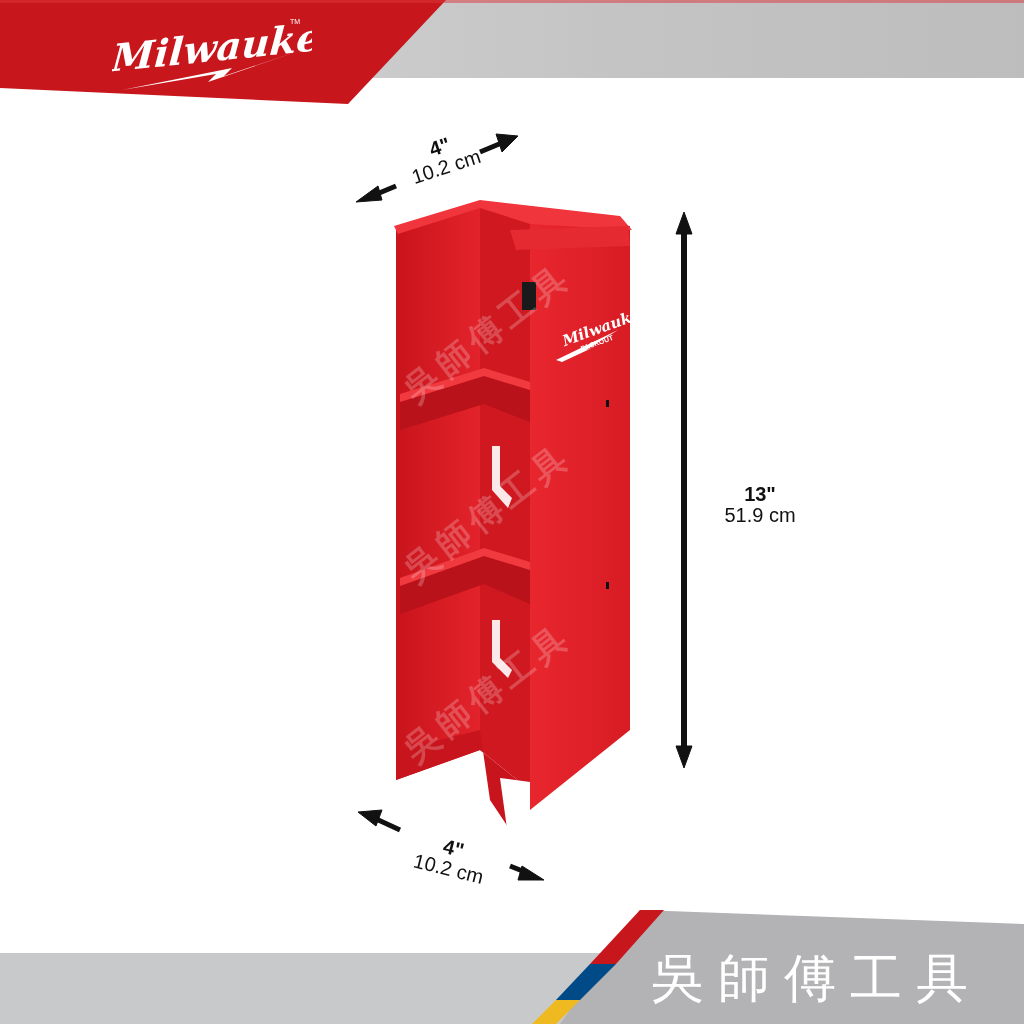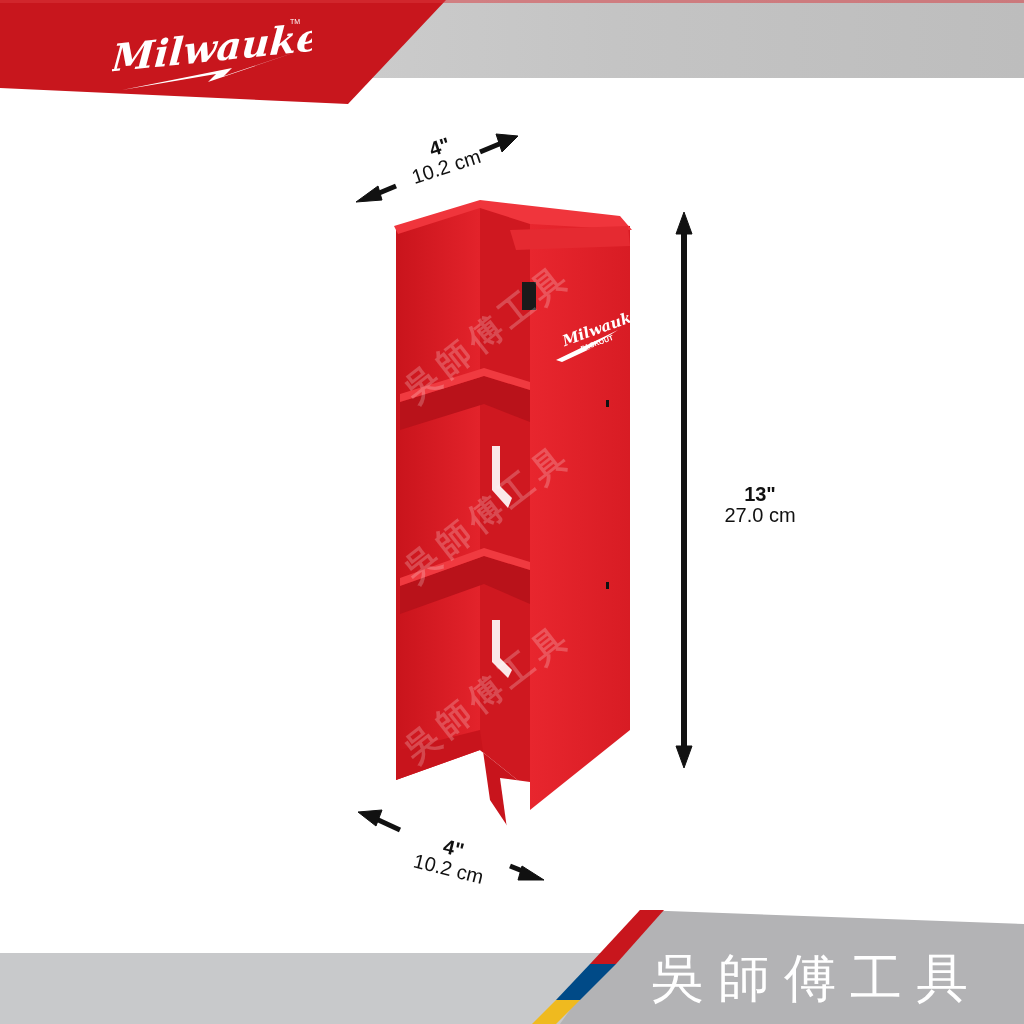--- a/index.html
+++ b/index.html
@@ -126,21 +126,21 @@
     <polygon points="544,880 522,866 518,880"></polygon>
   </g>
 </svg>
 
 <div class="abs dim-label dim-top">
   <span class="in">4"</span>
   <span class="cm">10.2 cm</span>
 </div>
 <div class="abs dim-label dim-height">
   <span class="in">13"</span>
-  <span class="cm">27.0 cm</span>
+  <span class="cm">51.9 cm</span>
 </div>
 <div class="abs dim-label dim-bottom">
   <span class="in">4"</span>
   <span class="cm">10.2 cm</span>
 </div>
 
 <svg class="abs footer-svg" viewBox="0 0 1024 124">
   <rect x="0" y="53" width="640" height="71" fill="#c8c9cb"></rect>
   <polygon points="640,10 1024,24 1024,124 560,124" fill="#b3b3b5"></polygon>
   <polygon points="640,10 664,10 616,64 590,64" fill="#c8161d"></polygon>

